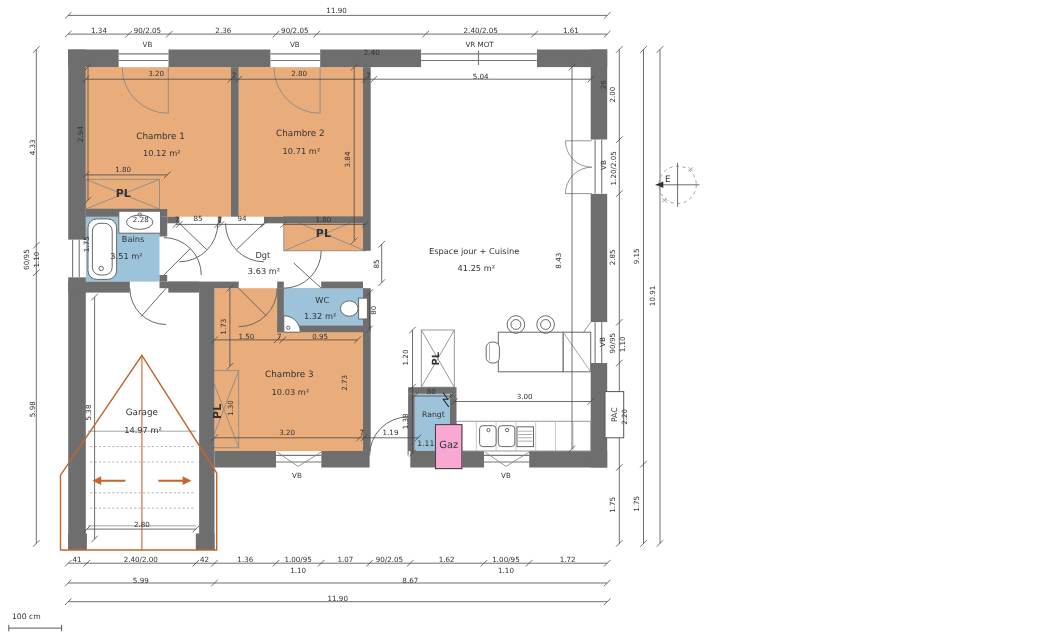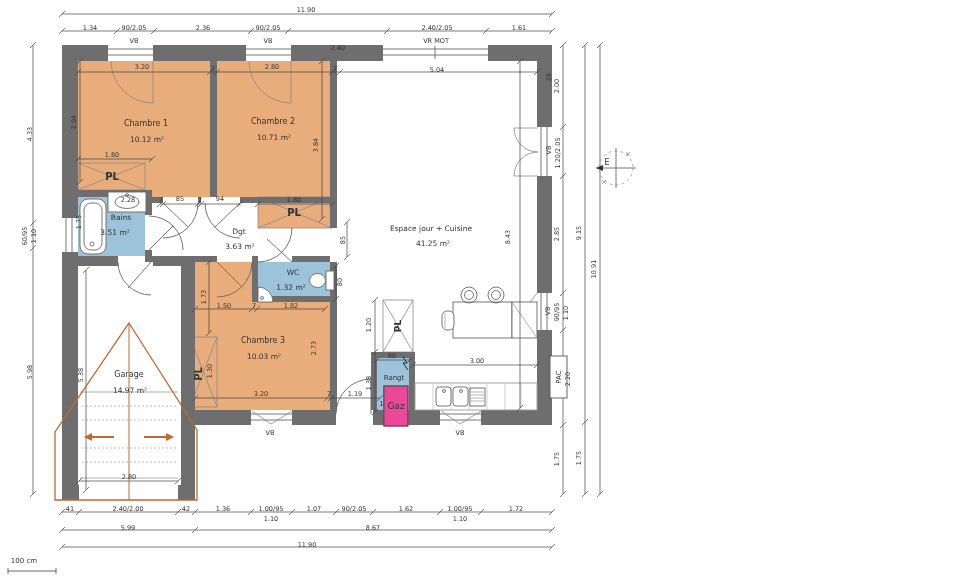--- a/index.html
+++ b/index.html
@@ -2,21 +2,21 @@
 <html style="--wall: #6e6e6e; --room: #e9ad7c; --wet: #9cc3da; --overlay: #c4662d;"><head>
 <meta charset="utf-8">
 <style>
   html,body{margin:0;padding:0;background:#ffffff;}
   .stage{position:relative;width:792px;height:581px;background:#fff;
          font-family:"DejaVu Sans",sans-serif;overflow:hidden;}
   .stage svg{position:absolute;left:0;top:0;}
   .lbl{position:absolute;font-size:6.5px;color:#333;white-space:nowrap;
        line-height:1;transform:translate(-50%,-50%);}
   .lbl.v{transform:translate(-50%,-50%) rotate(-90deg);}
-  .lbl.boxed{border:1px solid #444;padding:15px 3px;background:#ec4899;}
+  .lbl.boxed{border:1px solid #444;padding:15px 3px;background:#f9a8d4;margin-left:12px;}
   .wall{fill:var(--wall);}
   .orangeroom{fill:var(--room);}
   .wetroom{fill:var(--wet);}
   .ovl{stroke:var(--overlay);fill:none;}
   .ovlfill{fill:var(--overlay);stroke:none;}
 </style>
 </head>
 <body>
 
 <div class="stage">
@@ -226,21 +226,21 @@
     <span class="lbl" style="left: 294px; top: 213px; font-size: 10px; font-weight: bold;">PL</span>
     <span class="lbl" style="left: 239px; top: 232px; font-size: 7.5px;">Dgt</span>
     <span class="lbl" style="left: 240px; top: 247px; font-size: 7.5px;">3.63 m²</span>
     <span class="lbl v" style="left: 343px; top: 240px;">85</span>
     <span class="lbl" style="left: 293px; top: 273px; font-size: 7.5px;">WC</span>
     <span class="lbl" style="left: 291px; top: 288px; font-size: 7.5px;">1.32 m²</span>
     <span class="lbl v" style="left: 340px; top: 282px;">80</span>
     <span class="lbl v" style="left: 204px; top: 297px;">1.73</span>
     <span class="lbl" style="left: 224px; top: 306px;">1.50</span>
     <span class="lbl" style="left: 254px; top: 306px;">7</span>
-    <span class="lbl" style="left: 291px; top: 306px;">1.82</span>
+    <span class="lbl" style="left: 291px; top: 306px;">0.95</span>
     <span class="lbl" style="left: 263px; top: 341px; font-size: 8px;">Chambre 3</span>
     <span class="lbl" style="left: 264px; top: 357px; font-size: 7.5px;">10.03 m²</span>
     <span class="lbl v" style="left: 199px; top: 374px; font-size: 10px; font-weight: bold;">PL</span>
     <span class="lbl v" style="left: 210px; top: 371px;">1.30</span>
     <span class="lbl v" style="left: 314px; top: 348px;">2.73</span>
     <span class="lbl" style="left: 261px; top: 394px;">3.20</span>
     <span class="lbl" style="left: 329px; top: 394px;">7</span>
     <span class="lbl" style="left: 355px; top: 394px;">1.19</span>
     <span class="lbl" style="left: 270px; top: 433px;">VB</span>
     <span class="lbl" style="left: 431px; top: 229px; font-size: 7.5px;">Espace jour + Cuisine</span>

